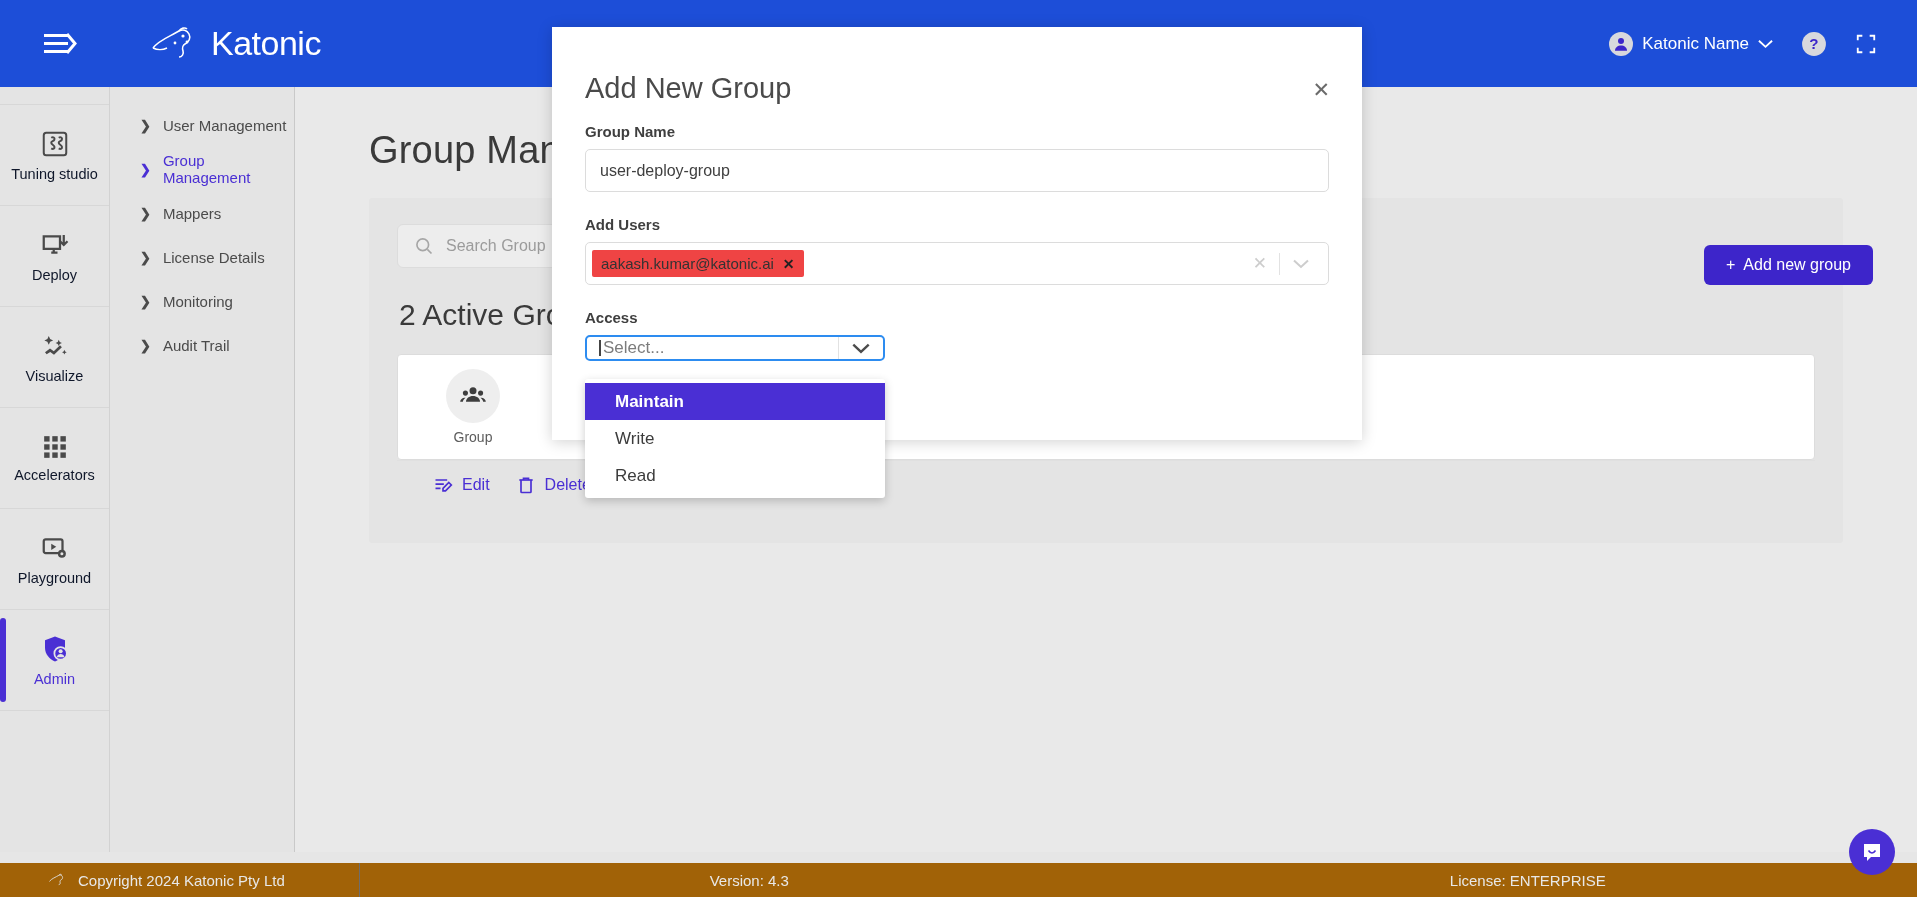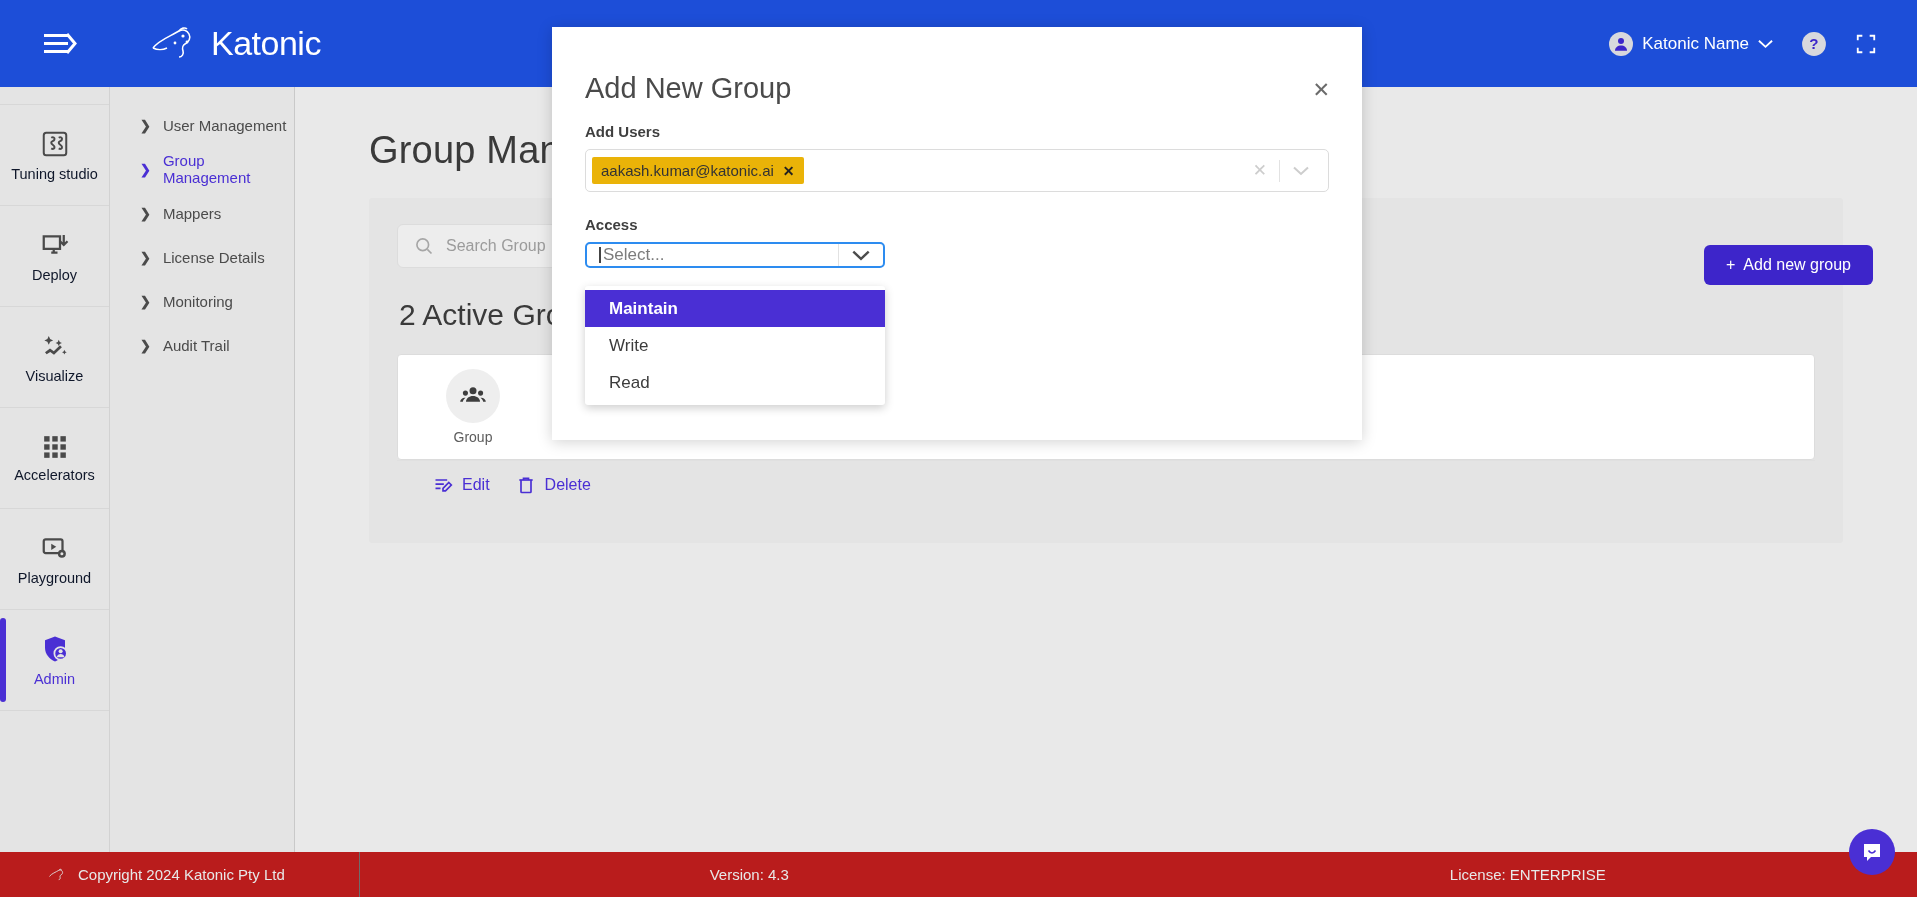--- a/index.html
+++ b/index.html
@@ -104,22 +104,22 @@
   .add-btn {
     position: absolute; top: 158px; right: 44px;
     background: #3d25ca; color: #fff; border: none; border-radius: 6px;
     height: 40px; padding: 0 22px; font-size: 16px; cursor: pointer;
     display: flex; align-items: center; gap: 8px;
     font-family: "Liberation Sans", sans-serif;
   }
 
   
   .footer {
-    position: absolute; bottom: 0; left: 0; width: 1917px; height: 45px;
-    background: #b91c1c; color: #e8e8e8; font-size: 15px;
+    position: absolute; bottom: 0; left: 0; width: 1917px; height: 34px;
+    background: #a16207; color: #e8e8e8; font-size: 15px;
     display: flex; align-items: center; z-index: 25;
   }
   .foot-seg { display: flex; align-items: center; height: 100%; }
   .foot-copy { width: 360px; padding-left: 48px; gap: 10px;
                border-right: 1px solid #6d6d6d; }
   .foot-ver { flex: 1; justify-content: center; }
   .foot-lic { flex: 1; justify-content: center; }
   .foot-links { margin-left: auto; padding-right: 52px; gap: 14px; }
   .foot-links a { color: #e8e8e8; text-decoration: underline; cursor: pointer; }
 
@@ -144,21 +144,21 @@
     width: 744px; height: 43px; border: 1px solid #dcdcdc; border-radius: 5px;
     padding: 0 14px; font-size: 16px; color: #3f3f3f;
     font-family: "Liberation Sans", sans-serif; background: #fff;
   }
   .field-block { margin-bottom: 24px; }
   .multi-select {
     width: 744px; min-height: 43px; border: 1px solid #dcdcdc; border-radius: 5px;
     display: flex; align-items: center; padding: 5px 6px;
   }
   .chip {
-    background: #eab308; border-radius: 2px; display: flex; align-items: center;
+    background: #ef4444; border-radius: 2px; display: flex; align-items: center;
     gap: 9px; padding: 5px 9px; font-size: 15px; color: #333;
   }
   .chip-x { font-size: 14px; font-weight: bold; cursor: pointer; color: #222; }
   .ms-right { margin-left: auto; display: flex; align-items: center; gap: 0; }
   .ms-clear { color: #cdcdcd; font-size: 17px; padding: 0 12px; cursor: pointer; }
   .ms-sep { width: 1px; height: 22px; background: #e2e2e2; }
   .ms-arrow { color: #cdcdcd; padding: 0 13px; cursor: pointer; display: flex; }
 
   .access-wrap { position: relative; width: 300px; }
   .access-control {
@@ -170,21 +170,21 @@
   .access-right { margin-left: auto; display: flex; align-items: center; }
   .access-sep { width: 1px; height: 22px; background: #e2e2e2; }
   .access-arrow { padding: 0 13px; display: flex; color: #4c4c4c; cursor: pointer; }
 
   .dropdown {
     position: absolute; top: 44px; left: 0; width: 300px; background: #fff;
     border-radius: 3px; box-shadow: 0 3px 10px rgba(0,0,0,.20);
     padding: 4px 0; z-index: 60;
   }
   .dd-option { height: 37px; display: flex; align-items: center;
-               padding-left: 24px; font-size: 17px; color: #3c3c3c; cursor: pointer; }
+               padding-left: 30px; font-size: 17px; color: #3c3c3c; cursor: pointer; }
   .dd-option.selected { background: #4a2fd4; color: #fff; font-weight: bold; }
 </style>
 </head>
 <body>
 
 <div class="topbar">
   <div class="hamburger">
     <svg width="36" height="26" viewBox="0 0 36 26" fill="none">
       <rect x="0" y="3" width="24" height="3" fill="#fff"></rect>
       <rect x="0" y="11" width="24" height="3" fill="#fff"></rect>
@@ -381,20 +381,24 @@
     </div>
   </div>
 </div>
 
 <div class="modal">
   <div class="modal-title">Add New Group</div>
   <div class="modal-close">✕</div>
 
   <div class="modal-body">
 
+    <div class="field-block">
+      <div class="field-label">Group Name</div>
+      <input class="text-input" type="text" value="user-deploy-group" placeholder="Enter group name" style="">
+    </div>
 
     <div class="field-block">
       <div class="field-label">Add Users</div>
       <div class="multi-select">
         <span class="chip">
           <span>aakash.kumar@katonic.ai</span>
           <span class="chip-x">✕</span>
         </span>
         <span class="ms-right">
           <span class="ms-clear">✕</span>

